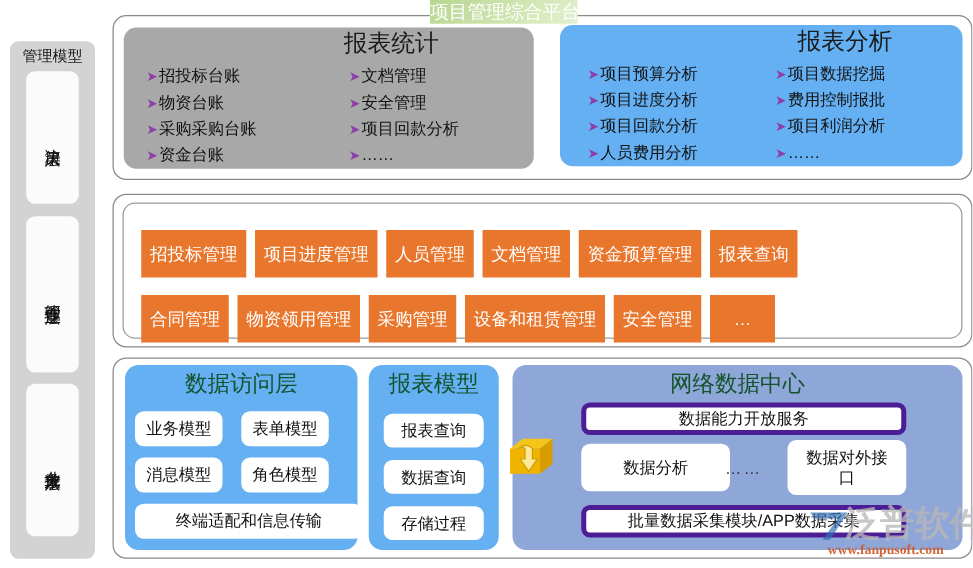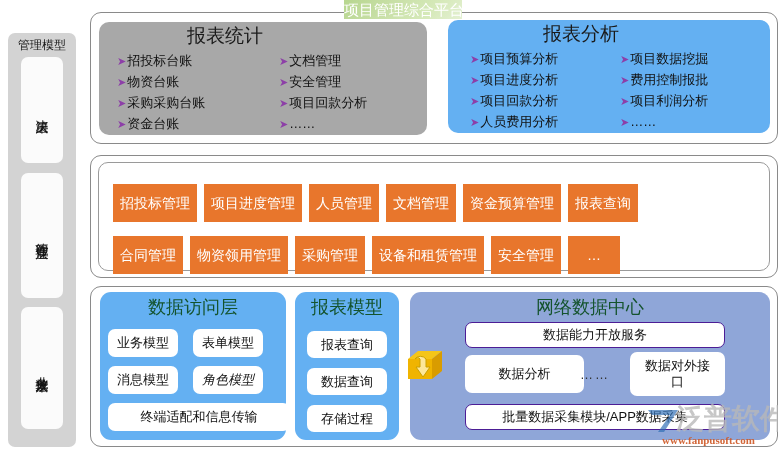--- a/index.html
+++ b/index.html
@@ -98,21 +98,21 @@
     background: #a8a8a8;
   }
   #panel-analysis {
     left: 448px; top: 20px; width: 322px; height: 113px;
     background: #64b0f2;
   }
   .panel-heading {
     position: absolute;
     top: 2px;
     left: 0; right: 0;
-    text-align: center;
+    text-align: right;
     font-size: 19px;
     line-height: 24px;
     color: #1a1a1a;
     white-space: nowrap;
   }
   #panel-stats .panel-heading { padding-right: 76px; }
   #panel-analysis .panel-heading { padding-right: 56px; }
 
   .bullet-col {
     position: absolute;
@@ -204,28 +204,28 @@
     color: #111;
     font-size: 13px;
     display: flex;
     align-items: center;
     justify-content: center;
     text-align: center;
     box-sizing: border-box;
     white-space: nowrap;
   }
   .white-chip.bordered {
-    border: 1px solid #4c1d95;
+    border: 4px solid #4c1d95;
   }
 
   
   #dal-c0 { left: 108px; top: 329px; width: 70px; height: 28px; }
   #dal-c1 { left: 193px; top: 329px; width: 70px; height: 28px; }
   #dal-c2 { left: 108px; top: 366px; width: 70px; height: 28px; }
-  #dal-c3 { left: 193px; top: 366px; width: 70px; height: 28px; font-style: italic; }
+  #dal-c3 { left: 193px; top: 366px; width: 70px; height: 28px; }
   #dal-c4 { left: 108px; top: 403px; width: 182px; height: 28px; }
 
   
   #rm-c0 { left: 307px; top: 331px; width: 80px; height: 27px; }
   #rm-c1 { left: 307px; top: 368px; width: 80px; height: 27px; }
   #rm-c2 { left: 307px; top: 405px; width: 80px; height: 27px; }
 
   
   #ndc-top    { left: 465px; top: 322px; width: 260px; height: 26px; }
   #ndc-left   { left: 465px; top: 355px; width: 119px; height: 38px; }

